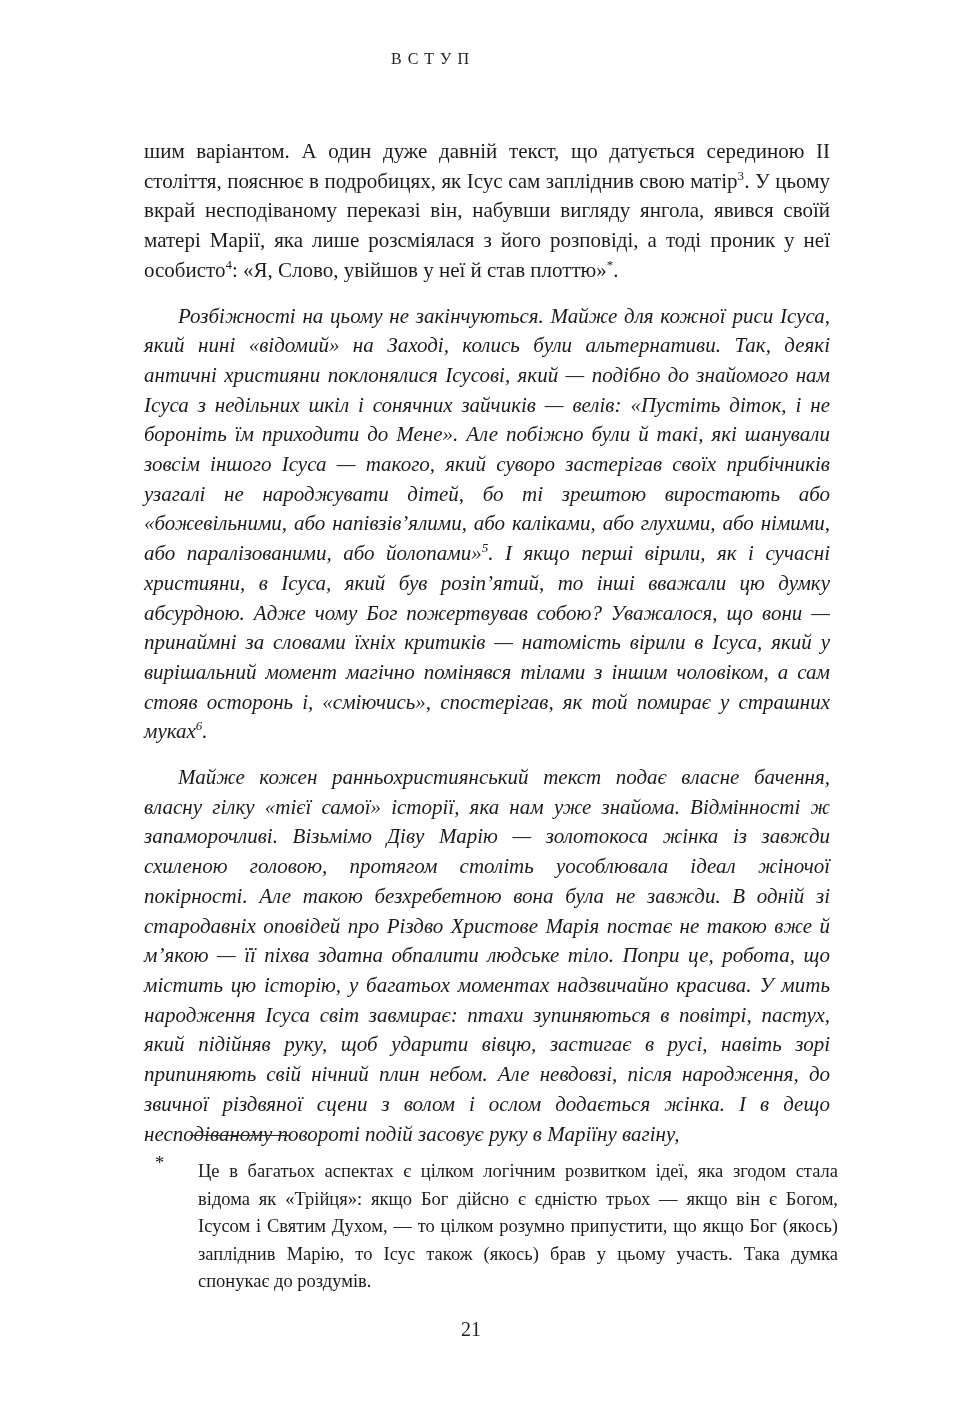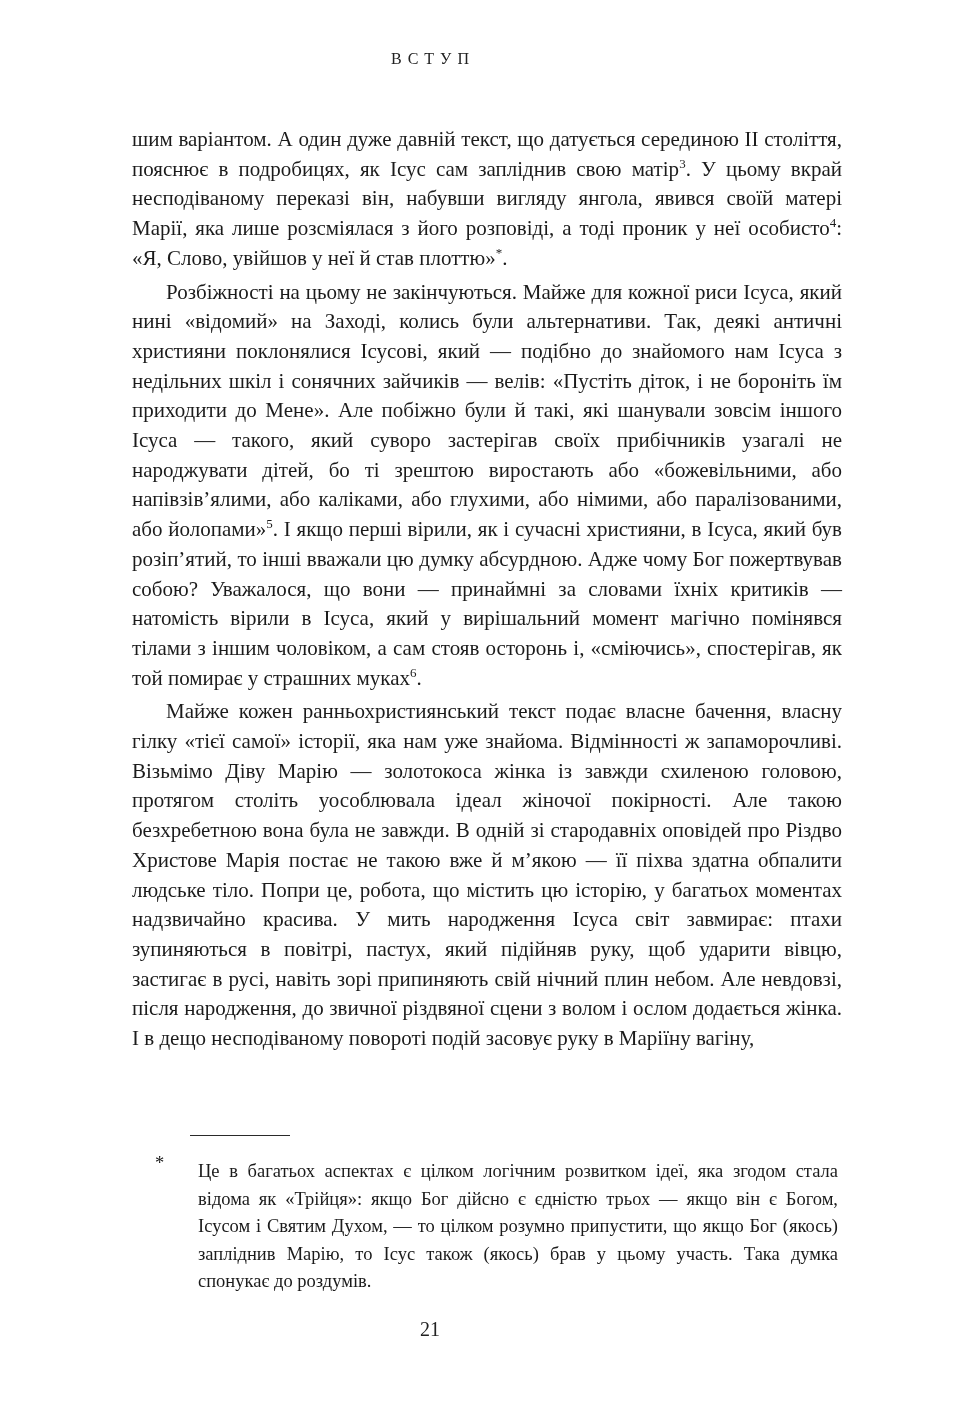--- a/index.html
+++ b/index.html
@@ -30,24 +30,25 @@
   .body-text {
     position: absolute;
     top: 121px;
     left: 128px;
     width: 718px;
     font-size: 21px;
     line-height: 29.7px;
     text-align: justify;
   }
   .body-text p {
-    margin: 4px;
+    margin: 16px;
   }
   .body-text p.indent {
     text-indent: 34px;
+    font-style: italic;
   }
   sup {
     font-size: 0.62em;
     line-height: 0;
     vertical-align: super;
   }
   .footnote-section {
     position: absolute;
     top: 1125px;
     left: 128px;
@@ -76,20 +77,21 @@
     text-align: justify;
   }
   .page-number {
     position: absolute;
     top: 1318px;
     left: 0;
     width: 100%;
     text-align: center;
     font-size: 20px;
     color: #222222;
+    padding-left: 41px;
   }
 </style>
 </head>
 <body>
 
 <div class="page">
 
   <div class="running-head">ВСТУП</div>
 
   <div class="body-text">

